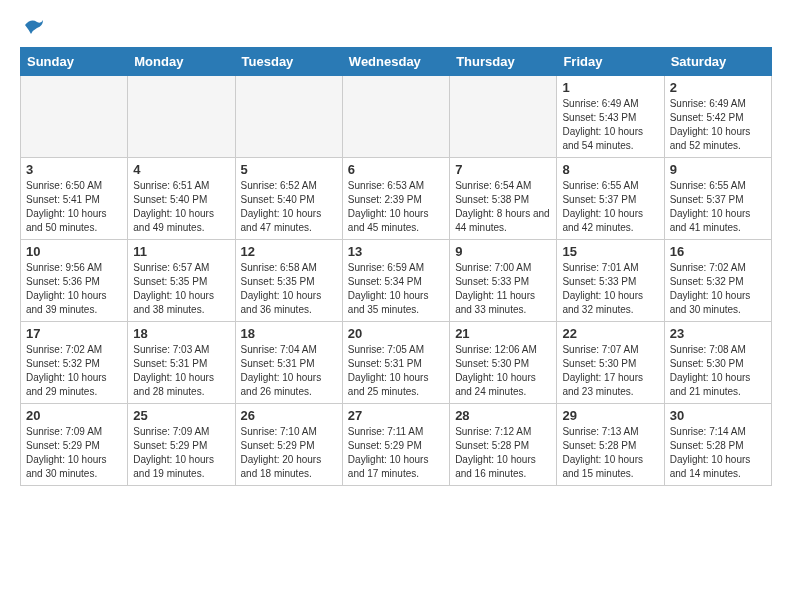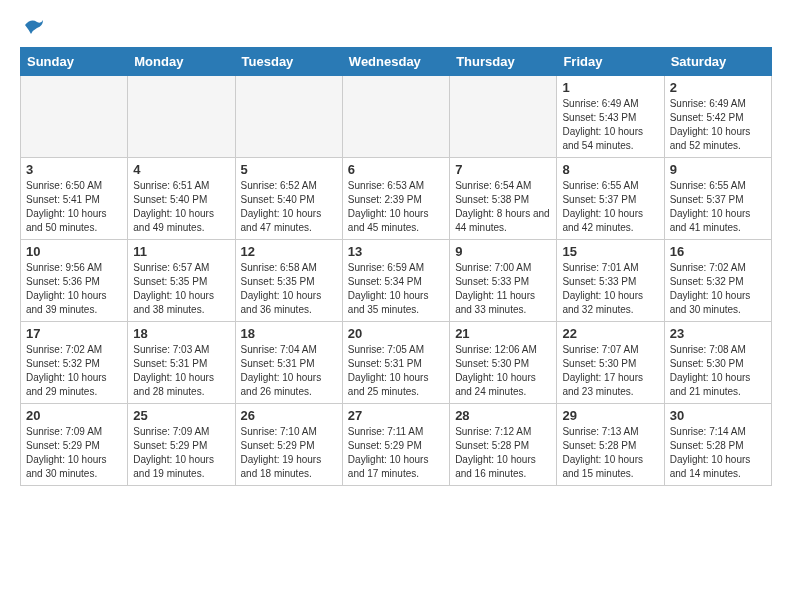--- a/index.html
+++ b/index.html
@@ -235,21 +235,21 @@
           <td>
             <span class="day-number">20</span>
             <div class="day-info"><span>Sunrise: 7:09 AM</span><br><span>Sunset: 5:29 PM</span><br><span>Daylight: 10 hours and 30 minutes.</span></div>
           </td>
           <td>
             <span class="day-number">25</span>
             <div class="day-info"><span>Sunrise: 7:09 AM</span><br><span>Sunset: 5:29 PM</span><br><span>Daylight: 10 hours and 19 minutes.</span></div>
           </td>
           <td>
             <span class="day-number">26</span>
-            <div class="day-info"><span>Sunrise: 7:10 AM</span><br><span>Sunset: 5:29 PM</span><br><span>Daylight: 19 hours and 18 minutes.</span></div>
+            <div class="day-info"><span>Sunrise: 7:10 AM</span><br><span>Sunset: 5:29 PM</span><br><span>Daylight: 20 hours and 18 minutes.</span></div>
           </td>
           <td>
             <span class="day-number">27</span>
             <div class="day-info"><span>Sunrise: 7:11 AM</span><br><span>Sunset: 5:29 PM</span><br><span>Daylight: 10 hours and 17 minutes.</span></div>
           </td>
           <td>
             <span class="day-number">28</span>
             <div class="day-info"><span>Sunrise: 7:12 AM</span><br><span>Sunset: 5:28 PM</span><br><span>Daylight: 10 hours and 16 minutes.</span></div>
           </td>
           <td>

